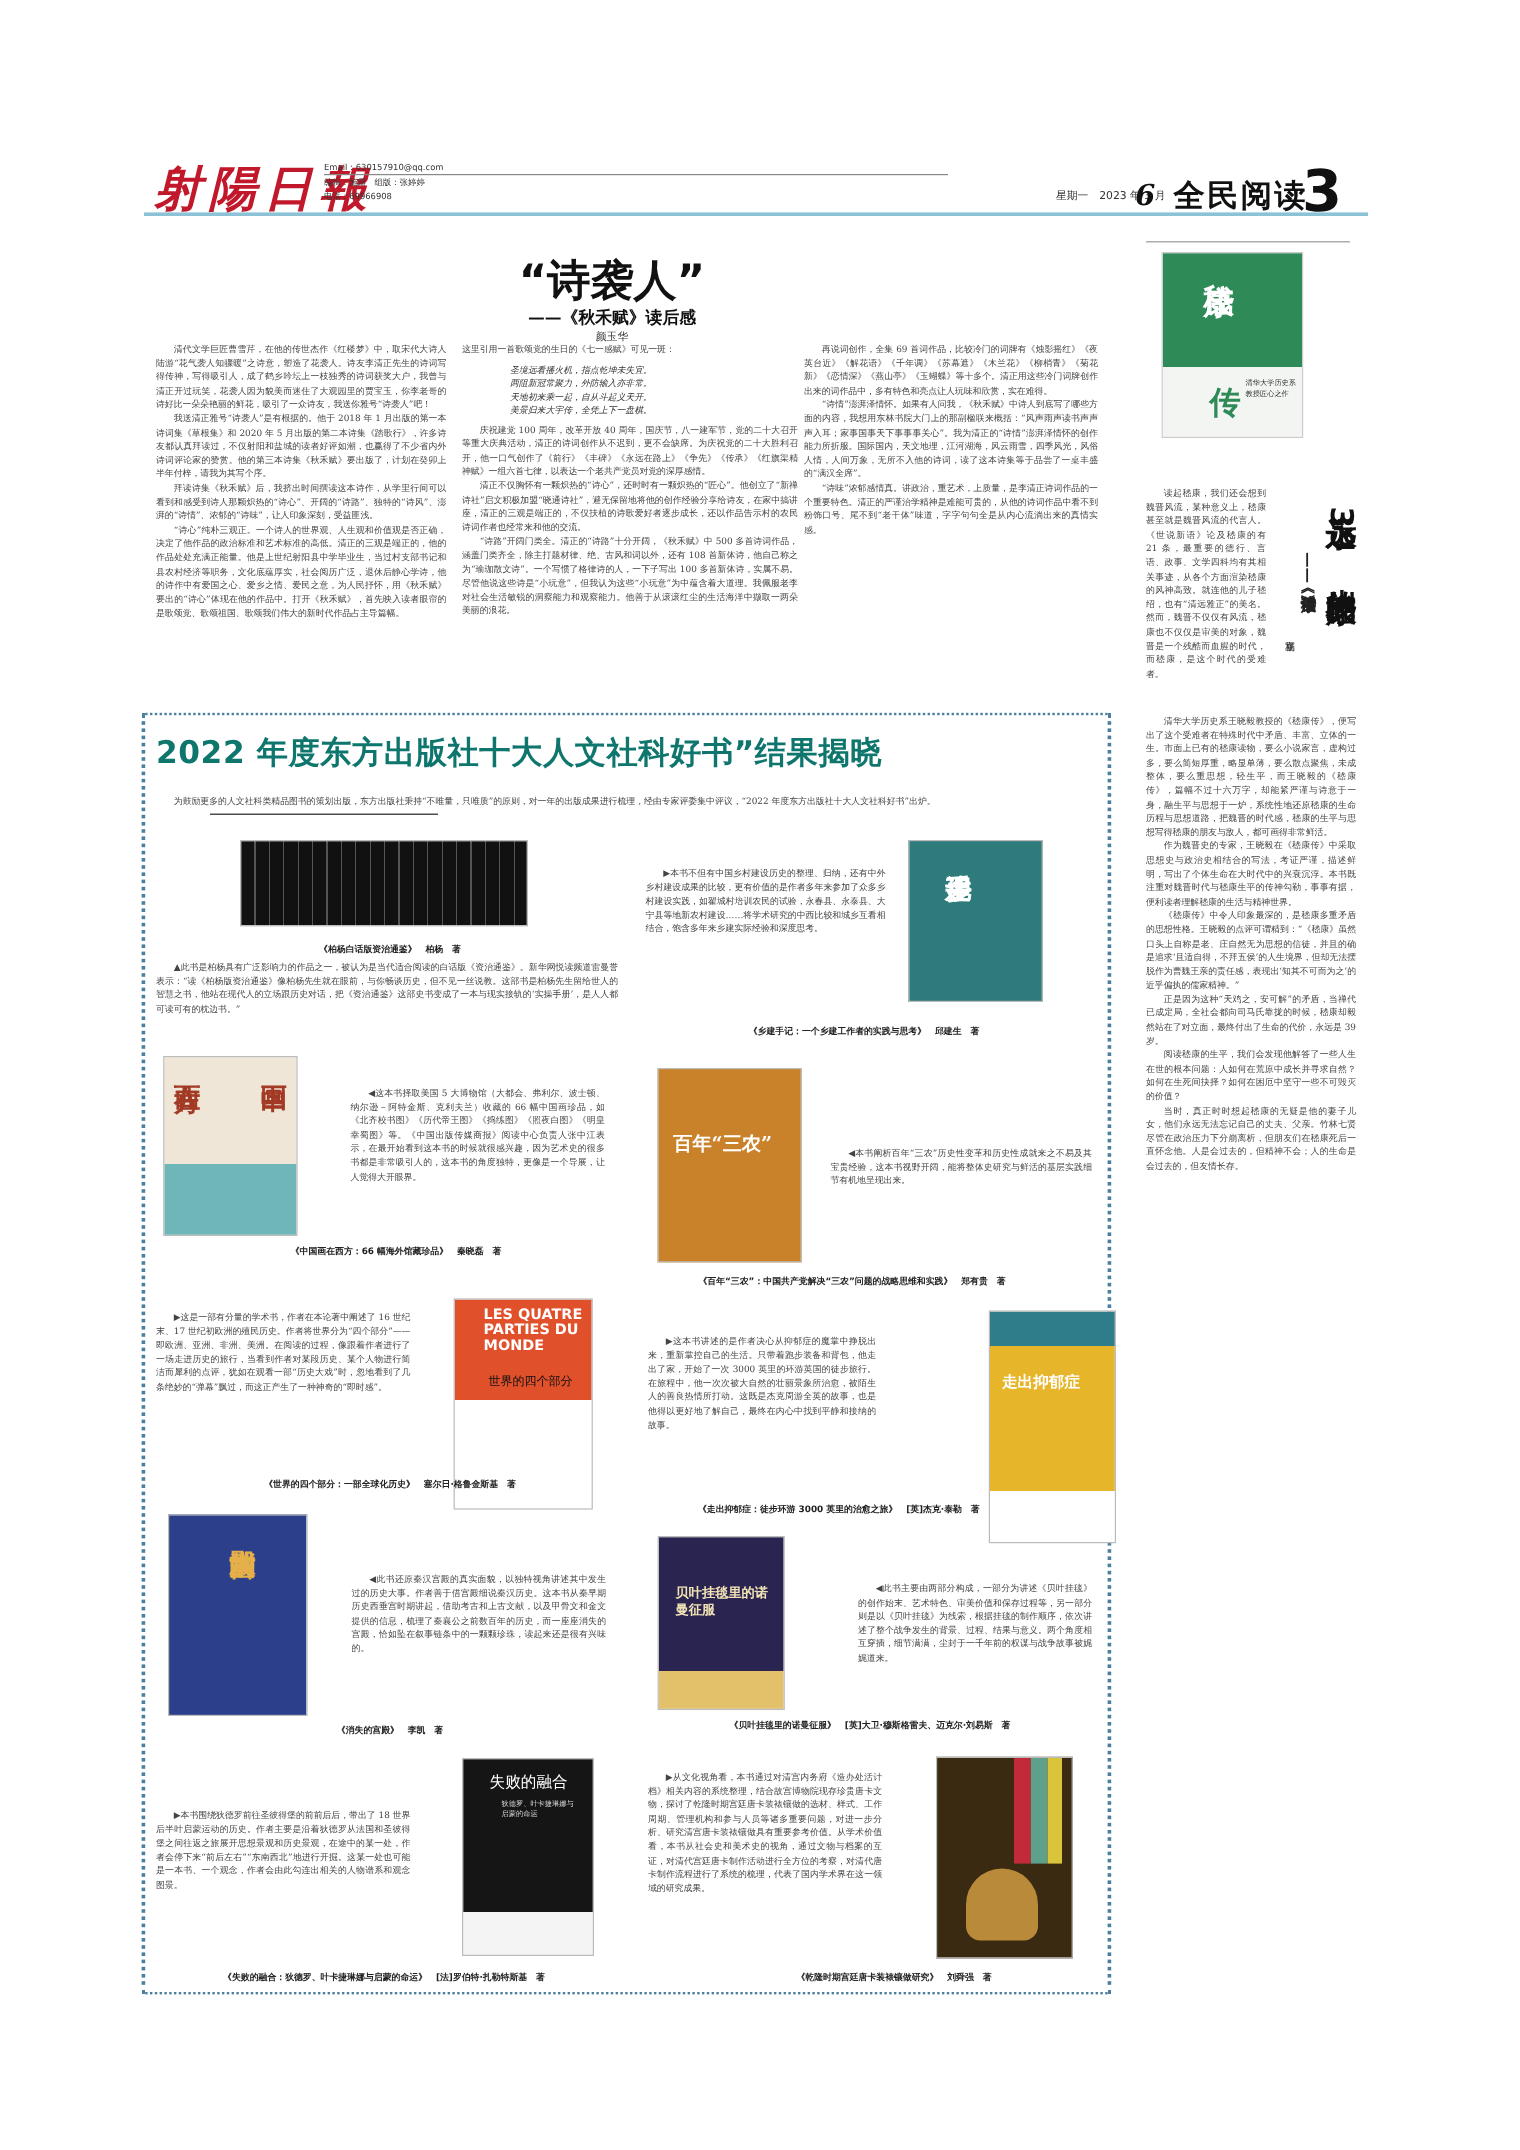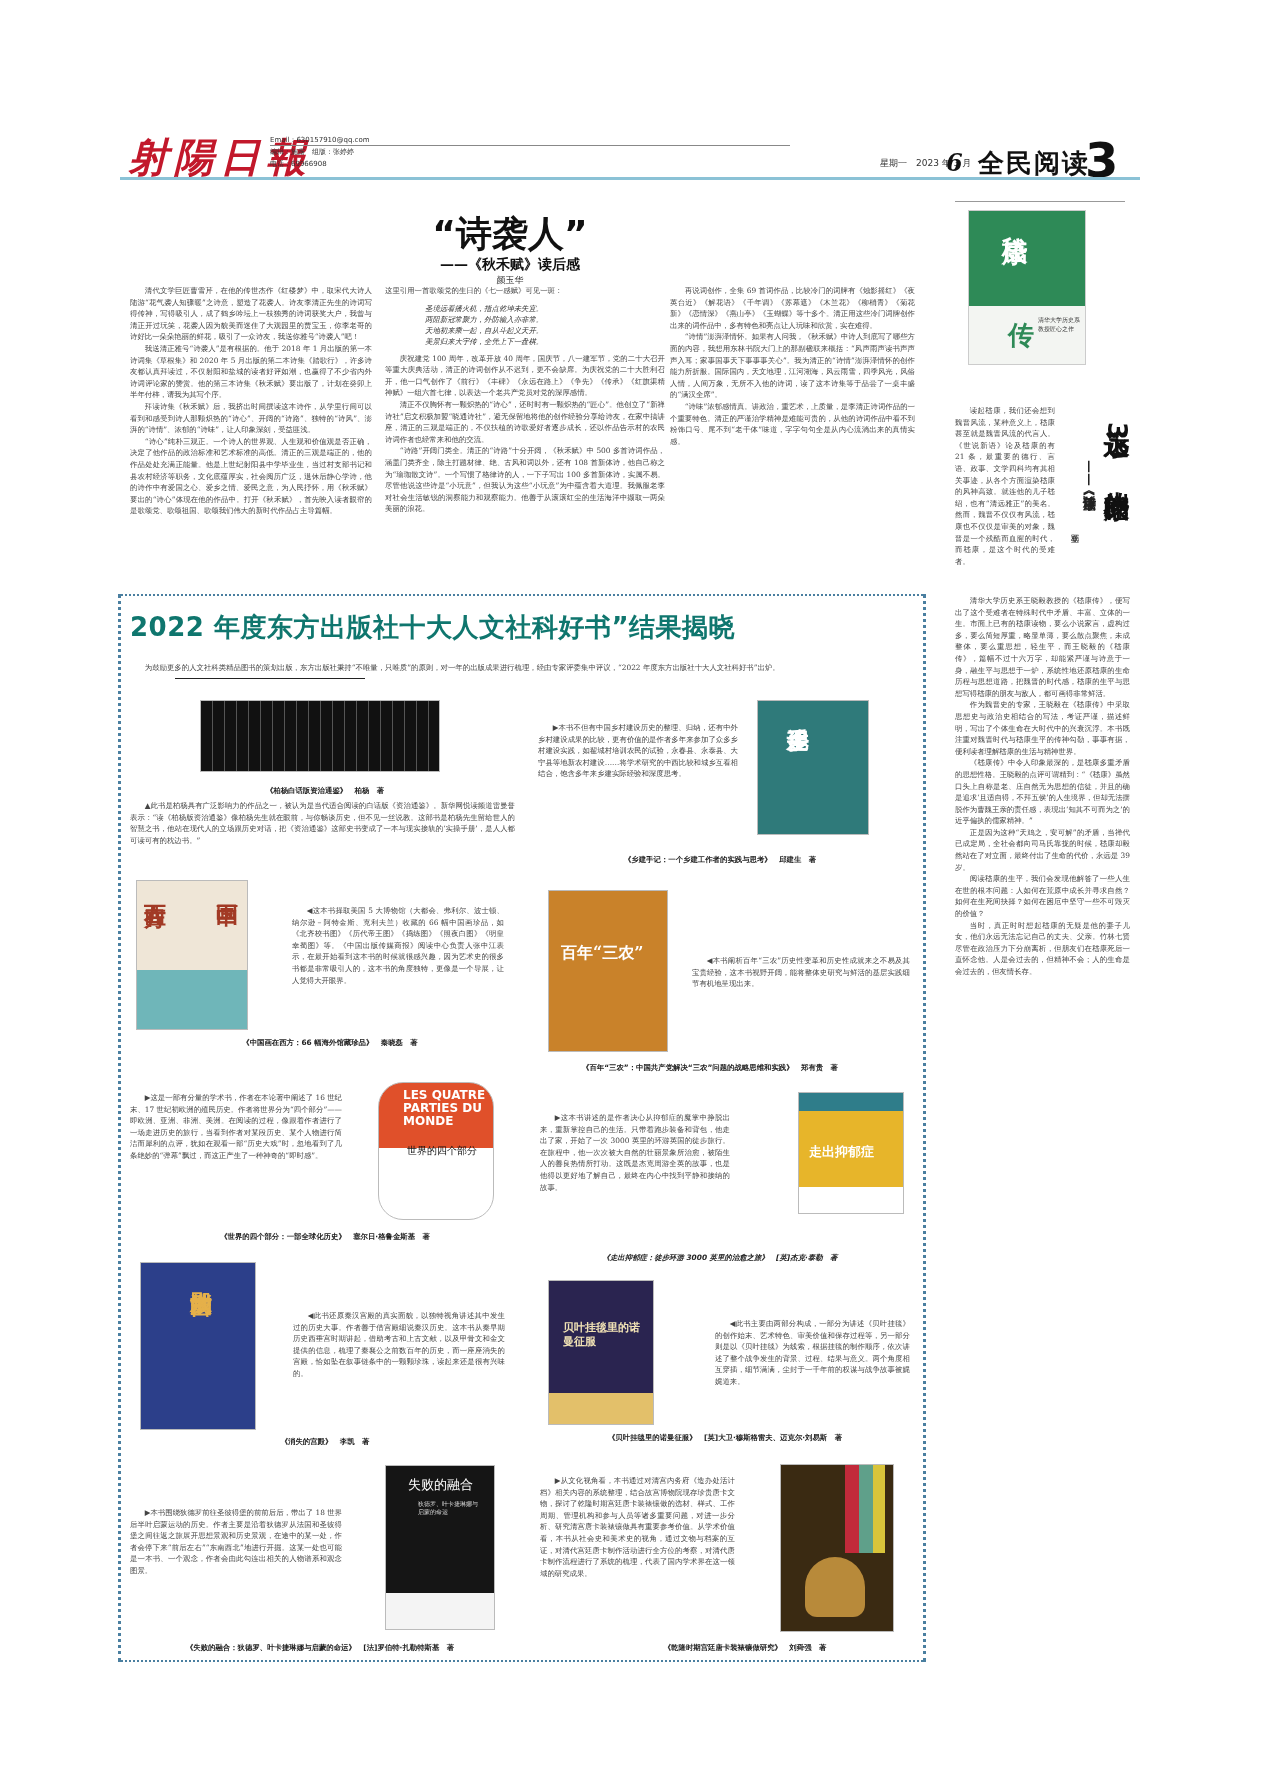--- a/index.html
+++ b/index.html
@@ -145,31 +145,31 @@
 <div class="abs desc" style="left:292px;top:905px;width:212px;">◀这本书择取美国 5 大博物馆（大都会、弗利尔、波士顿、纳尔逊－阿特金斯、克利夫兰）收藏的 66 幅中国画珍品，如《北齐校书图》《历代帝王图》《捣练图》《照夜白图》《明皇幸蜀图》等。《中国出版传媒商报》阅读中心负责人张中江表示，在最开始看到这本书的时候就很感兴趣，因为艺术史的很多书都是非常吸引人的，这本书的角度独特，更像是一个导展，让人觉得大开眼界。</div>
 <div class="abs caption" style="left:200px;top:1038px;width:260px;">《中国画在西方：66 幅海外馆藏珍品》　秦晓磊　著</div>
 
 <div class="abs cover" style="left:548px;top:890px;width:120px;height:162px;background:#c9822a;">
   <div class="ct" style="font-size:16px;padding:52px 0 0 12px;">百年“三农”</div>
 </div>
 <div class="abs desc" style="left:692px;top:955px;width:218px;">◀本书阐析百年“三农”历史性变革和历史性成就来之不易及其宝贵经验，这本书视野开阔，能将整体史研究与鲜活的基层实践细节有机地呈现出来。</div>
 <div class="abs caption" style="left:545px;top:1063px;width:330px;">《百年“三农”：中国共产党解决“三农”问题的战略思维和实践》　郑有贵　著</div>
 
 <div class="abs desc" style="left:130px;top:1092px;width:212px;">▶这是一部有分量的学术书，作者在本论著中阐述了 16 世纪末、17 世纪初欧洲的殖民历史。作者将世界分为“四个部分”——即欧洲、亚洲、非洲、美洲。在阅读的过程，像跟着作者进行了一场走进历史的旅行，当看到作者对某段历史、某个人物进行简洁而犀利的点评，犹如在观看一部“历史大戏”时，忽地看到了几条绝妙的“弹幕”飘过，而这正产生了一种神奇的“即时感”。</div>
-<div class="abs cover" style="left:378px;top:1082px;width:116px;height:138px;background:linear-gradient(#e0502a 0,#e0502a 48%,#fff 48%);border-radius:25px;">
+<div class="abs cover" style="left:378px;top:1082px;width:116px;height:176px;background:linear-gradient(#e0502a 0,#e0502a 48%,#fff 48%);">
   <div class="sans" style="font-size:12px;color:#fff;font-weight:bold;padding:6px 0 0 24px;line-height:13px;">LES QUATRE PARTIES DU MONDE</div>
   <div style="font-size:10px;color:#111;padding:16px 0 0 28px;">世界的四个部分</div>
 </div>
 <div class="abs caption" style="left:185px;top:1232px;width:280px;">《世界的四个部分：一部全球化历史》　塞尔日·格鲁金斯基　著</div>
 
 <div class="abs desc" style="left:540px;top:1112px;width:190px;">▶这本书讲述的是作者决心从抑郁症的魔掌中挣脱出来，重新掌控自己的生活。只带着跑步装备和背包，他走出了家，开始了一次 3000 英里的环游英国的徒步旅行。在旅程中，他一次次被大自然的壮丽景象所治愈，被陌生人的善良热情所打动。这既是杰克周游全英的故事，也是他得以更好地了解自己，最终在内心中找到平静和接纳的故事。</div>
-<div class="abs cover" style="left:798px;top:1092px;width:106px;height:122px;background:linear-gradient(#2f7d8a 0,#2f7d8a 15%,#e7b52a 15%,#e7b52a 78%,#fff 78%);">
+<div class="abs cover" style="left:824px;top:1092px;width:106px;height:194px;background:linear-gradient(#2f7d8a 0,#2f7d8a 15%,#e7b52a 15%,#e7b52a 78%,#fff 78%);">
   <div class="ct sans" style="font-size:13px;padding:50px 0 0 10px;">走出抑郁症</div>
 </div>
-<div class="abs caption" style="left:570px;top:1253px;width:300px;font-style:italic;">《走出抑郁症：徒步环游 3000 英里的治愈之旅》　[英]杰克·泰勒　著</div>
+<div class="abs caption" style="left:549px;top:1253px;width:300px;">《走出抑郁症：徒步环游 3000 英里的治愈之旅》　[英]杰克·泰勒　著</div>
 
 <div class="abs cover" style="left:140px;top:1262px;width:116px;height:168px;background:#2c3f8a;">
   <div style="writing-mode:vertical-rl;font-size:22px;color:#e5b04a;font-weight:bold;padding:12px 0 0 46px;">消失的宫殿</div>
 </div>
 <div class="abs desc" style="left:293px;top:1310px;width:212px;">◀此书还原秦汉宫殿的真实面貌，以独特视角讲述其中发生过的历史大事。作者善于借宫殿细说秦汉历史。这本书从秦早期历史西垂宫时期讲起，借助考古和上古文献，以及甲骨文和金文提供的信息，梳理了秦襄公之前数百年的历史，而一座座消失的宫殿，恰如坠在叙事链条中的一颗颗珍珠，读起来还是很有兴味的。</div>
 <div class="abs caption" style="left:255px;top:1437px;width:140px;">《消失的宫殿》　李凯　著</div>
 
 <div class="abs cover" style="left:548px;top:1280px;width:106px;height:145px;background:linear-gradient(#2a2450 0,#2a2450 78%,#e3c06a 78%);">
   <div style="font-size:11px;color:#f2e3b5;font-weight:bold;padding:40px 10px 0 14px;line-height:14px;">贝叶挂毯里的诺曼征服</div>
 </div>

